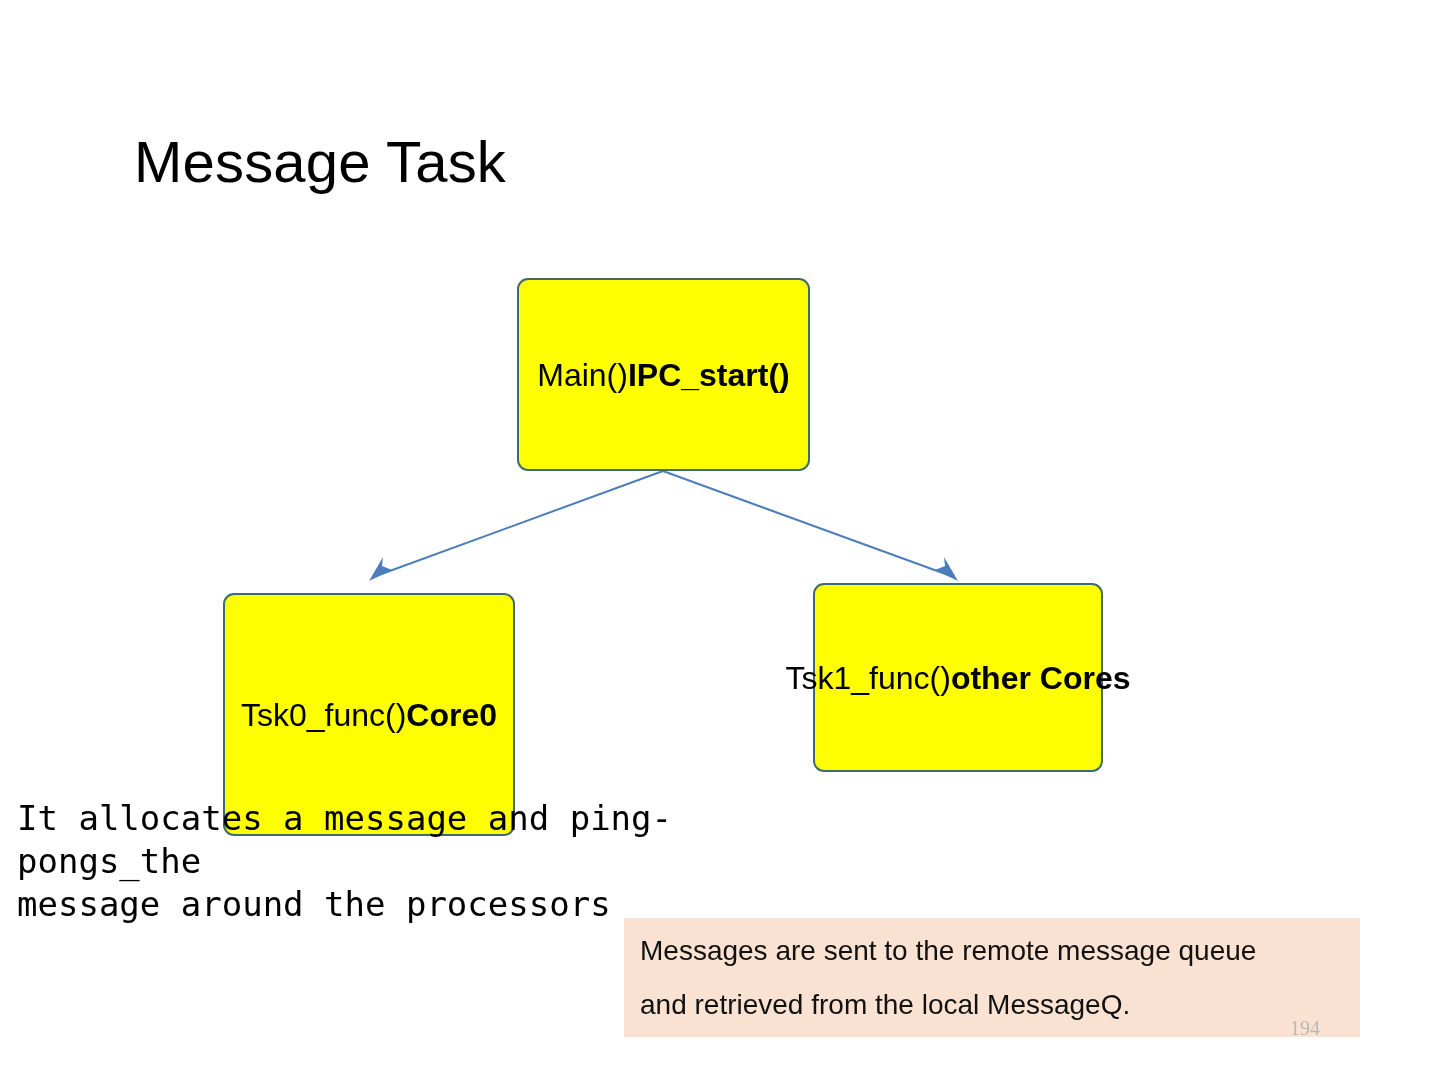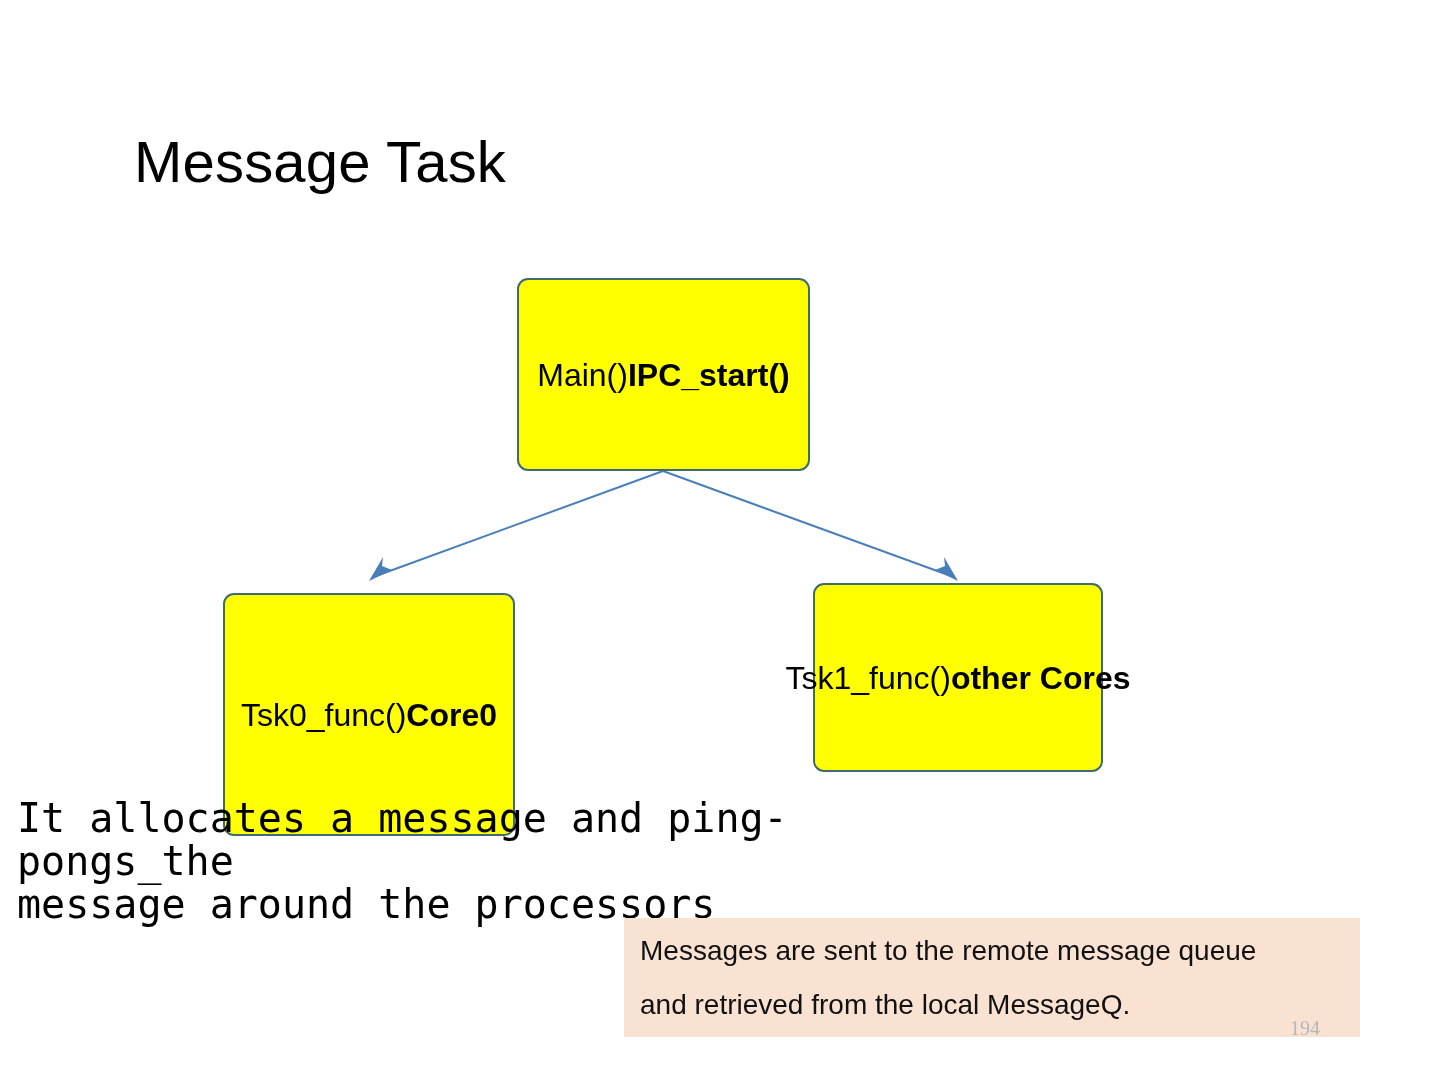--- a/index.html
+++ b/index.html
@@ -85,21 +85,21 @@
     height: 189px;
   }
 
   
   #body-text {
     position: absolute;
     left: 17px;
     top: 797px;
     width: 820px;
     font-family: "DejaVu Sans Mono", monospace;
-    font-size: 40px;
+    font-size: 34px;
     line-height: 43px;
     color: #000000;
     letter-spacing: 0px;
   }
   #body-text .line2 { display: block; }
 
   
   #callout {
     position: absolute;
     left: 624px;

